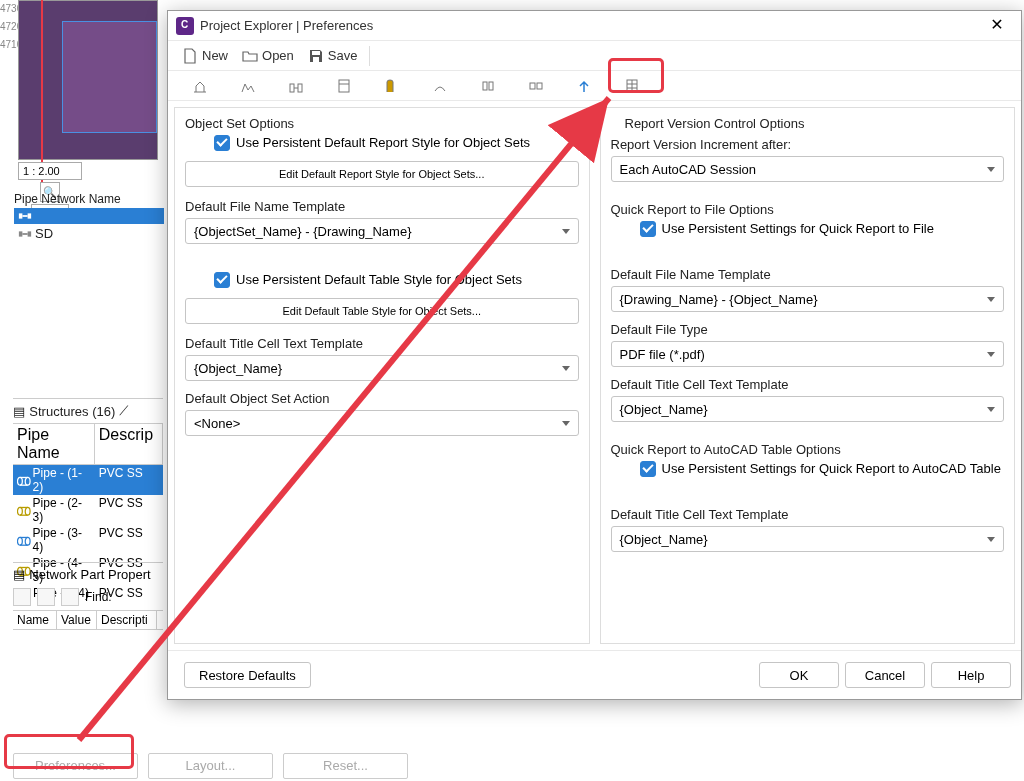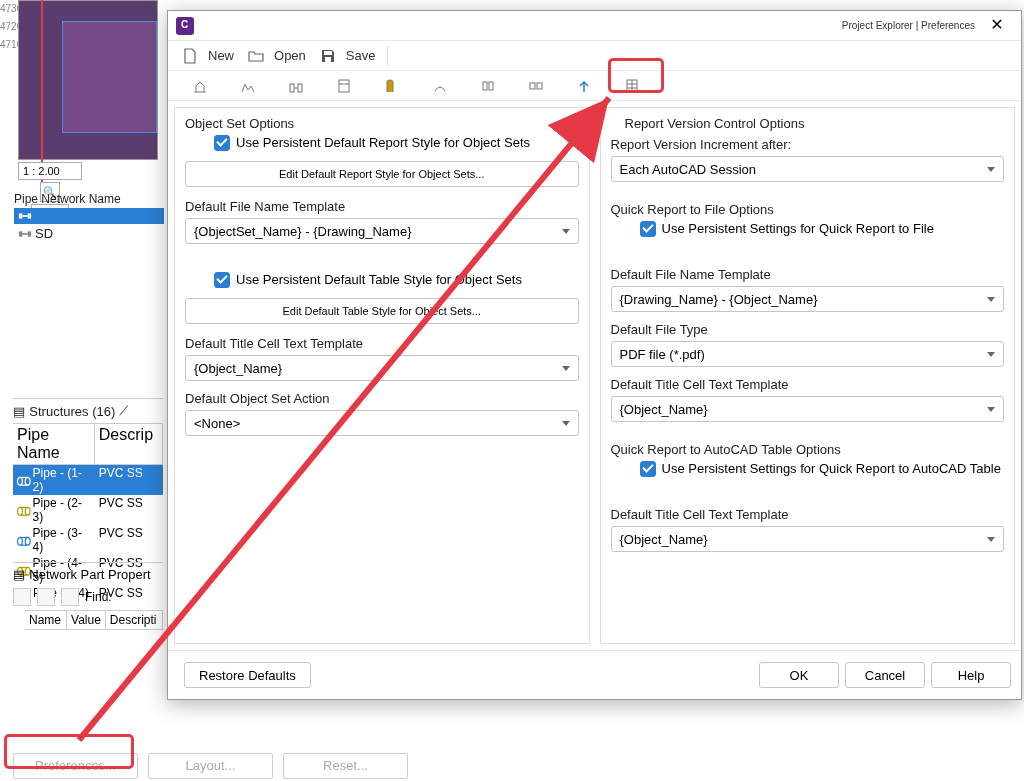--- a/index.html
+++ b/index.html
@@ -32,41 +32,41 @@
 .bg-row.sel { background: #2a7fd4; color: #fff; }
 .bg-row .c1 { width: 84px; display: flex; align-items: center; gap: 2px; }
 .bg-row .c2 { width: 70px; }
 .bg-pipe-icon { width: 14px; height: 11px; display: inline-block; }
 
 .bg-panel3 { position: absolute; left: 13px; top: 562px; width: 150px; border-top: 1px solid #ccc; padding-top: 4px; }
 .bg-panel3-h { display: flex; gap: 4px; align-items: center; font-size: 12px; margin-bottom: 6px; }
 .bg-tools { display: flex; gap: 6px; align-items: center; margin-bottom: 4px; }
 .bg-tool { width: 18px; height: 18px; border: 1px solid #ccc; background: #f7f7f7; }
 .bg-find { font-size: 12px; }
-.bg-props-hdr { display: flex; border-top: 1px solid #ccc; border-bottom: 1px solid #ccc; margin-left: 12px; }
+.bg-props-hdr { display: flex; border-top: 1px solid #ccc; border-bottom: 1px solid #ccc; }
 .bg-props-hdr div { padding: 2px 4px; font-size: 12px; border-right: 1px solid #ccc; }
 
 .bg-bottom { position: absolute; left: 13px; bottom: 2px; display: flex; gap: 10px; }
 .bg-btn { width: 125px; height: 26px; border: 1px solid #ccc; background: #fff; color: #aaa; text-align: center; line-height: 24px; font-size: 13px; border-radius: 2px; }
 
 
 .ann-box1 { position: absolute; left: 4px; top: 734px; width: 130px; height: 35px; border: 3px solid #e63946; border-radius: 5px; z-index: 20; }
 .ann-box2 { position: absolute; left: 608px; top: 58px; width: 56px; height: 35px; border: 3px solid #e63946; border-radius: 5px; z-index: 20; }
 .ann-arrow { position: absolute; left: 64px; top: 90px; width: 600px; height: 660px; z-index: 19; pointer-events: none; }
 
 
 .dialog { position: absolute; left: 167px; top: 10px; width: 855px; height: 690px; background: #fff; border: 1px solid #999; box-shadow: 0 4px 20px rgba(0,0,0,0.3); z-index: 10; display: flex; flex-direction: column; }
 .dlg-title { height: 30px; display: flex; align-items: center; padding: 0 8px; gap: 6px; border-bottom: 1px solid #e9e9e9; }
 .dlg-title .appicon { width: 18px; height: 18px; background: #5e2788; border-radius: 3px; position: relative; }
 .dlg-title .appicon::after { content: "C"; color: #fff; font-size: 10px; font-weight: bold; position: absolute; left: 5px; top: 2px; }
-.dlg-title-text { flex: 1; font-size: 10px; color: #333; text-align: right; }
+.dlg-title-text { flex: 1; font-size: 13px; color: #333; }
 .dlg-close { width: 32px; height: 26px; text-align: center; line-height: 24px; font-size: 16px; cursor: pointer; }
 
 .dlg-toolbar { height: 30px; display: flex; align-items: center; padding: 0 8px; gap: 2px; border-bottom: 1px solid #e9e9e9; }
-.tb-btn { display: flex; align-items: center; gap: 10px; padding: 2px 6px; font-size: 13px; color: #333; cursor: pointer; }
+.tb-btn { display: flex; align-items: center; gap: 4px; padding: 2px 6px; font-size: 13px; color: #333; cursor: pointer; }
 .tb-icon { width: 16px; height: 16px; }
 .tb-sep { width: 1px; height: 20px; background: #ddd; margin: 0 4px; }
 
 .dlg-tabs { height: 30px; display: flex; align-items: center; padding: 0 8px; gap: 0; border-bottom: 1px solid #e9e9e9; }
 .tab { width: 48px; height: 26px; display: flex; align-items: center; justify-content: center; cursor: pointer; }
 .tab svg { width: 16px; height: 16px; }
 
 .dlg-body { flex: 1; display: flex; gap: 10px; padding: 6px; overflow: hidden; }
 .col { flex: 1; border: 1px solid #ddd; padding: 4px 10px 10px 10px; overflow-y: auto; }
 .section-h { font-size: 13px; color: #222; margin: 4px 0 4px 0; }

